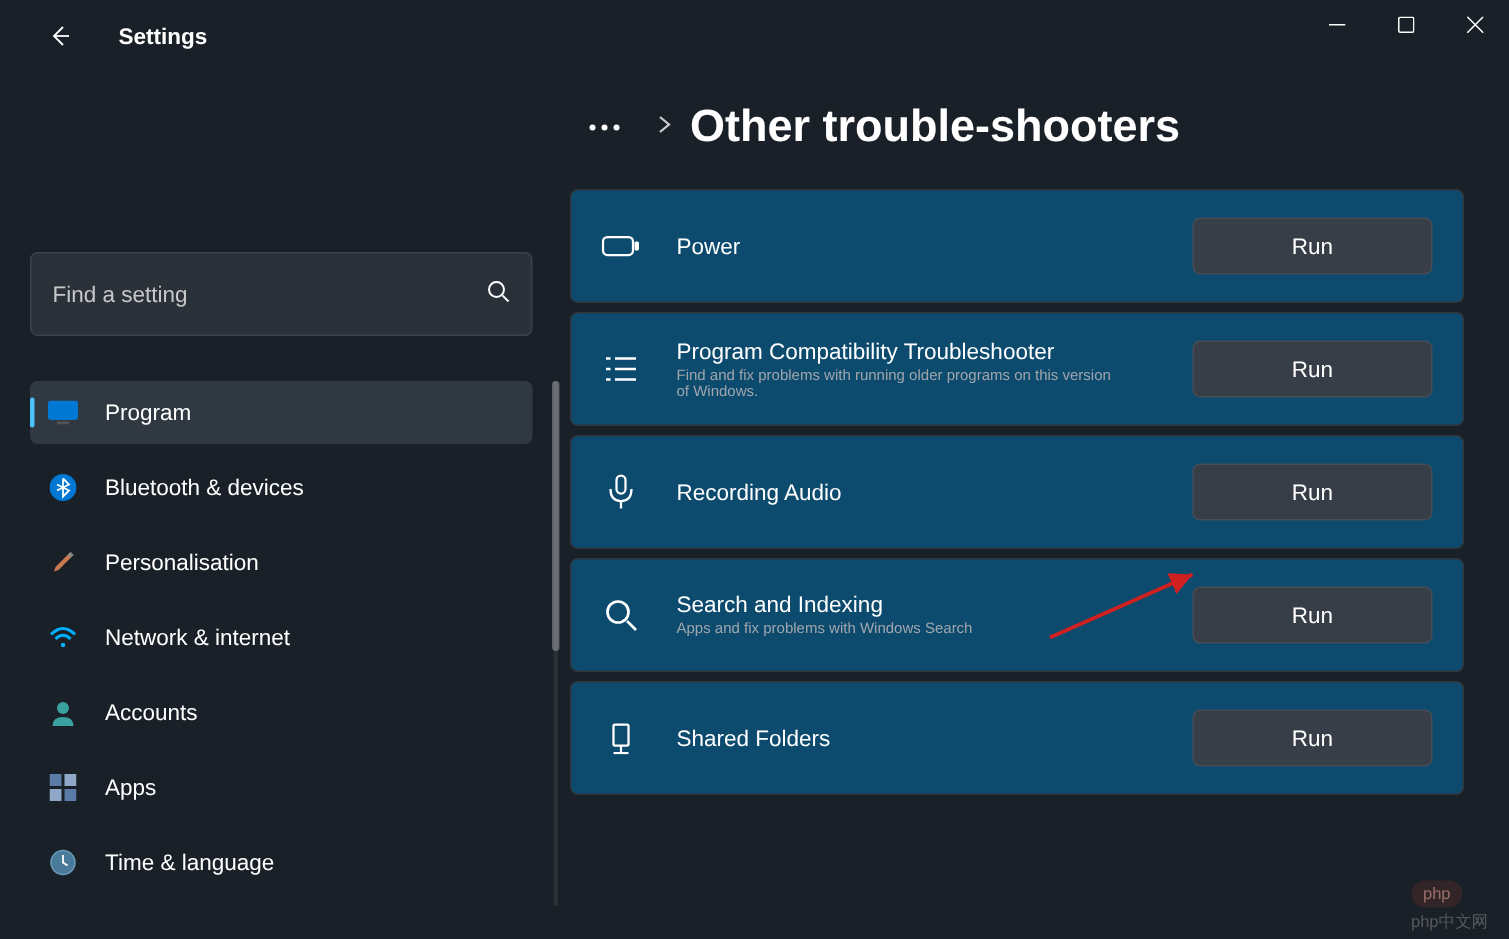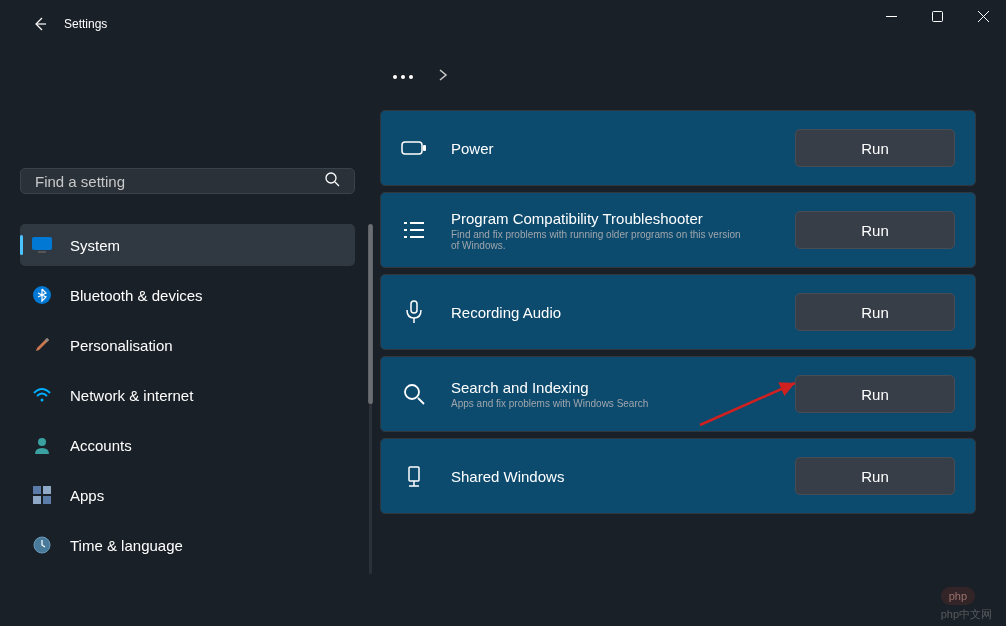--- a/index.html
+++ b/index.html
@@ -1,27 +1,27 @@
 <!DOCTYPE html>
 <html><head>
   <meta charset="utf-8">
   <style>
     * { margin: 0; padding: 0; box-sizing: border-box; font-family: "Segoe UI", sans-serif; }
     body { background: #1a2027; color: #fff; width: 1006px; height: 626px; overflow: hidden; position: relative; }
     
     .titlebar { display: flex; align-items: center; height: 48px; padding-left: 20px; }
     .back-btn { width: 40px; height: 40px; display: flex; align-items: center; justify-content: center; cursor: pointer; }
-    .app-title { margin-left: 4px; font-size: 12px; font-weight: 400; }
+    .app-title { margin-left: 19px; font-size: 15px; font-weight: 700; }
     .window-controls { position: absolute; top: 0; right: 0; display: flex; }
     .win-ctrl { width: 46px; height: 32px; display: flex; align-items: center; justify-content: center; cursor: pointer; }
     
     .layout { display: flex; height: calc(100% - 48px); }
     
     .sidebar { width: 380px; padding: 120px 12px 0 20px; position: relative; }
-    .search-box { display: flex; align-items: center; background: #2a3139; border: 1px solid #3a424b; border-radius: 5px; height: 26px; padding: 0 14px; margin-bottom: 30px; width: 335px; }
+    .search-box { display: flex; align-items: center; background: #2a3139; border: 1px solid #3a424b; border-radius: 5px; height: 56px; padding: 0 14px; margin-bottom: 30px; width: 335px; }
     .search-box input { flex: 1; background: transparent; border: none; outline: none; color: #fff; font-size: 15px; }
     .search-box input::placeholder { color: #c8c8c8; }
     .search-icon { color: #fff; }
     
     .nav-list { position: relative; }
     .nav-scroll-track { position: absolute; right: -4px; top: 0; width: 3px; height: 350px; background: rgba(255,255,255,0.08); border-radius: 2px; }
     .nav-scroll-thumb { position: absolute; right: -5px; top: 0; width: 5px; height: 180px; background: rgba(255,255,255,0.3); border-radius: 3px; }
     
     .nav-item { display: flex; align-items: center; height: 42px; padding: 0 12px; border-radius: 5px; margin-bottom: 8px; cursor: pointer; width: 335px; position: relative; }
     .nav-item.active { background: #303841; }
@@ -92,21 +92,21 @@
       <div class="nav-scroll-track"></div>
       <div class="nav-scroll-thumb"></div>
 
       <div class="nav-item active">
         <span class="nav-icon">
             <svg width="20" height="16" viewBox="0 0 20 16">
               <rect x="0" y="0" width="20" height="13" rx="2" fill="#0078d4"></rect>
               <rect x="6" y="14" width="8" height="2" fill="#555"></rect>
             </svg>
           </span>
-        <span class="nav-label">System</span>
+        <span class="nav-label">Program</span>
       </div>
       <div class="nav-item">
         <span class="nav-icon">
             <svg width="18" height="18" viewBox="0 0 18 18">
               <circle cx="9" cy="9" r="9" fill="#0078d4"></circle>
               <path d="M9 3 L9 15 L13 11 L5 7 M9 3 L13 7 L5 11" stroke="#fff" stroke-width="1.2" fill="none"></path>
             </svg>
           </span>
         <span class="nav-label">Bluetooth &amp; devices</span>
       </div>
@@ -164,20 +164,21 @@
   <div class="main">
     <div class="breadcrumb">
       <div class="bc-dots">
           <span></span>
           <span></span>
           <span></span>
         </div>
       <span class="bc-chevron"><svg width="10" height="14" viewBox="0 0 10 14">
             <path d="M2 2 L8 7 L2 12" stroke="#ccc" stroke-width="1.5" fill="none"></path>
           </svg></span>
+      <h1 class="page-title">Other trouble-shooters</h1>
     </div>
 
     <div class="card">
       <span class="card-icon">
           <svg width="26" height="18" viewBox="0 0 26 18">
             <rect x="1" y="3" width="20" height="12" rx="3" stroke="#fff" stroke-width="1.5" fill="none"></rect>
             <rect x="22" y="6" width="3" height="6" rx="1" fill="#fff"></rect>
           </svg>
         </span>
       <div class="card-text">
@@ -227,21 +228,21 @@
     </div>
 
     <div class="card">
       <span class="card-icon">
           <svg width="22" height="22" viewBox="0 0 22 22">
             <rect x="6" y="2" width="10" height="14" rx="1" stroke="#fff" stroke-width="1.5" fill="none"></rect>
             <path d="M11 16 L11 21 M6 21 L16 21" stroke="#fff" stroke-width="1.5"></path>
           </svg>
         </span>
       <div class="card-text">
-          <div class="card-title">Shared Windows</div>
+          <div class="card-title">Shared Folders</div>
         </div>
       <button class="run-btn">Run</button>
     </div>
   </div>
 </div>
 
 <svg class="arrow-annotation" style="left:690px; top:375px;" width="120" height="60">
   <defs>
       <marker id="ah" markerWidth="8" markerHeight="8" refX="6" refY="3" orient="auto">
         <path d="M0 0 L6 3 L0 6 Z" fill="#d02020"></path>

